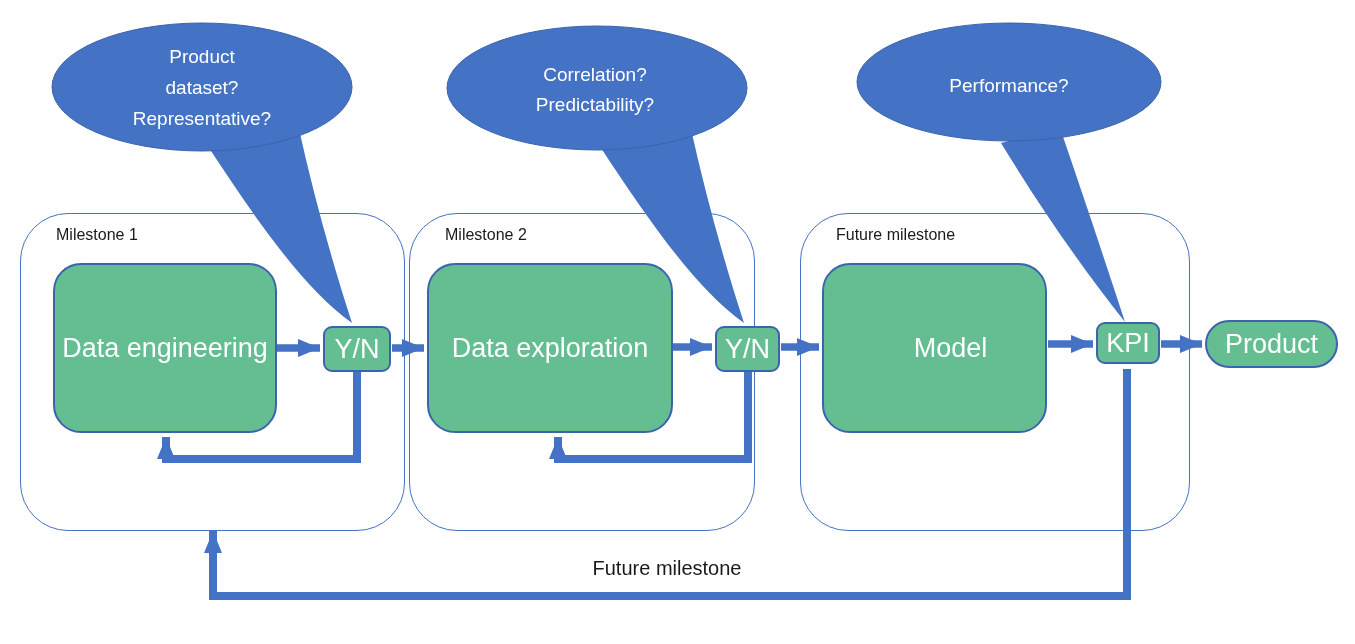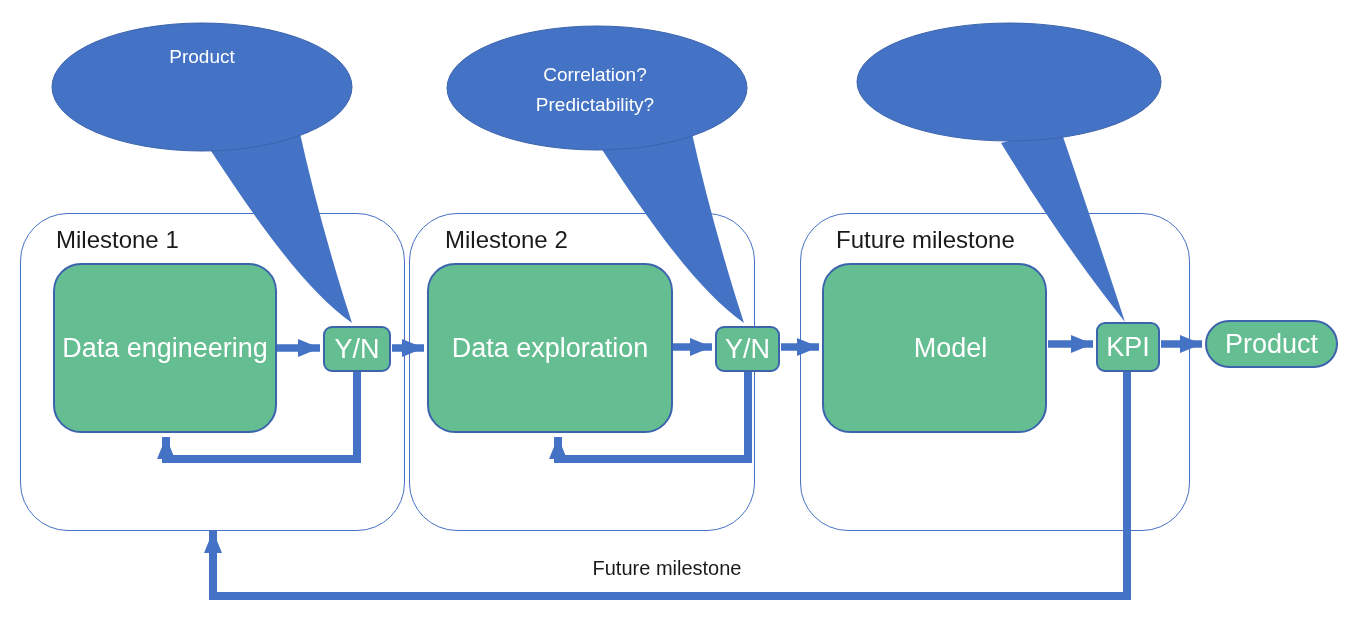--- a/index.html
+++ b/index.html
@@ -27,21 +27,21 @@
     position: absolute;
     border: 1.5px solid var(--container_border);
     border-radius: 48px;
     background: transparent;
     z-index: 1;
   }
   .container-label {
     position: absolute;
     left: 35px;
     top: 12px;
-    font-size: 24px;
+    font-size: 16px;
     color: var(--text_dark);
     white-space: nowrap;
   }
   #milestone-1 { left: 20px;  top: 213px; width: 385px; height: 318px; }
   #milestone-2 { left: 409px; top: 213px; width: 346px; height: 318px; }
   #milestone-3 { left: 800px; top: 213px; width: 390px; height: 318px; }
 
   
   #connector-layer {
     position: absolute;
@@ -77,21 +77,21 @@
     justify-content: center;
     color: var(--white);
     font-size: 27px;
     z-index: 3;
   }
   #process-data-engineering { left: 53px;  top: 263px; width: 224px; height: 170px; }
   #process-data-exploration { left: 427px; top: 263px; width: 246px; height: 170px; }
   #process-model            { left: 822px; top: 263px; width: 225px; height: 170px; padding-left: 32px; }
   #gate-yn-1   { left: 323px;  top: 326px; width: 68px;  height: 46px; }
   #gate-yn-2   { left: 715px;  top: 326px; width: 65px;  height: 46px; }
-  #gate-kpi    { left: 1096px; top: 322px; width: 64px;  height: 50px; }
+  #gate-kpi    { left: 1096px; top: 322px; width: 64px;  height: 42px; }
   #product-box { left: 1205px; top: 320px; width: 133px; height: 48px; border-radius: 24px; }
 
   
   .callout-text {
     position: absolute;
     width: 280px;
     text-align: center;
     color: var(--white);
     font-size: 19px;
     z-index: 3;
@@ -150,24 +150,29 @@
     <line class="arrow-line" marker-end="url(#ah)" x1="1161" y1="344" x2="1202" y2="344"></line>
 
     <polyline class="loop-line" marker-end="url(#ah)" points="357,371 357,459 166,459 166,437"></polyline>
     <polyline class="loop-line" marker-end="url(#ah)" points="748,371 748,459 558,459 558,437"></polyline>
 
     <polyline class="loop-line" marker-end="url(#ah)" points="1127,369 1127,596 213,596 213,531"></polyline>
   </svg>
 
   <div id="callout-text-1" class="callout-text">
     <div>Product</div>
+    <div>dataset?</div>
+    <div>Representative?</div>
   </div>
   <div id="callout-text-2" class="callout-text">
     <div>Correlation?</div>
     <div>Predictability?</div>
+  </div>
+  <div id="callout-text-3" class="callout-text">
+    <div>Performance?</div>
   </div>
 
   <div id="process-data-engineering" class="process-box">
     <span>Data engineering</span>
   </div>
   <div id="process-data-exploration" class="process-box">
     <span>Data exploration</span>
   </div>
   <div id="process-model" class="process-box">
     <span>Model</span>

